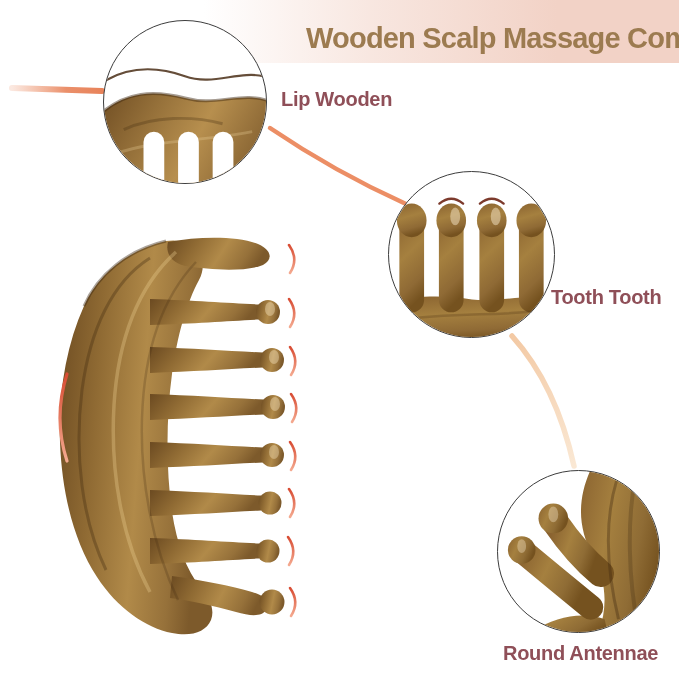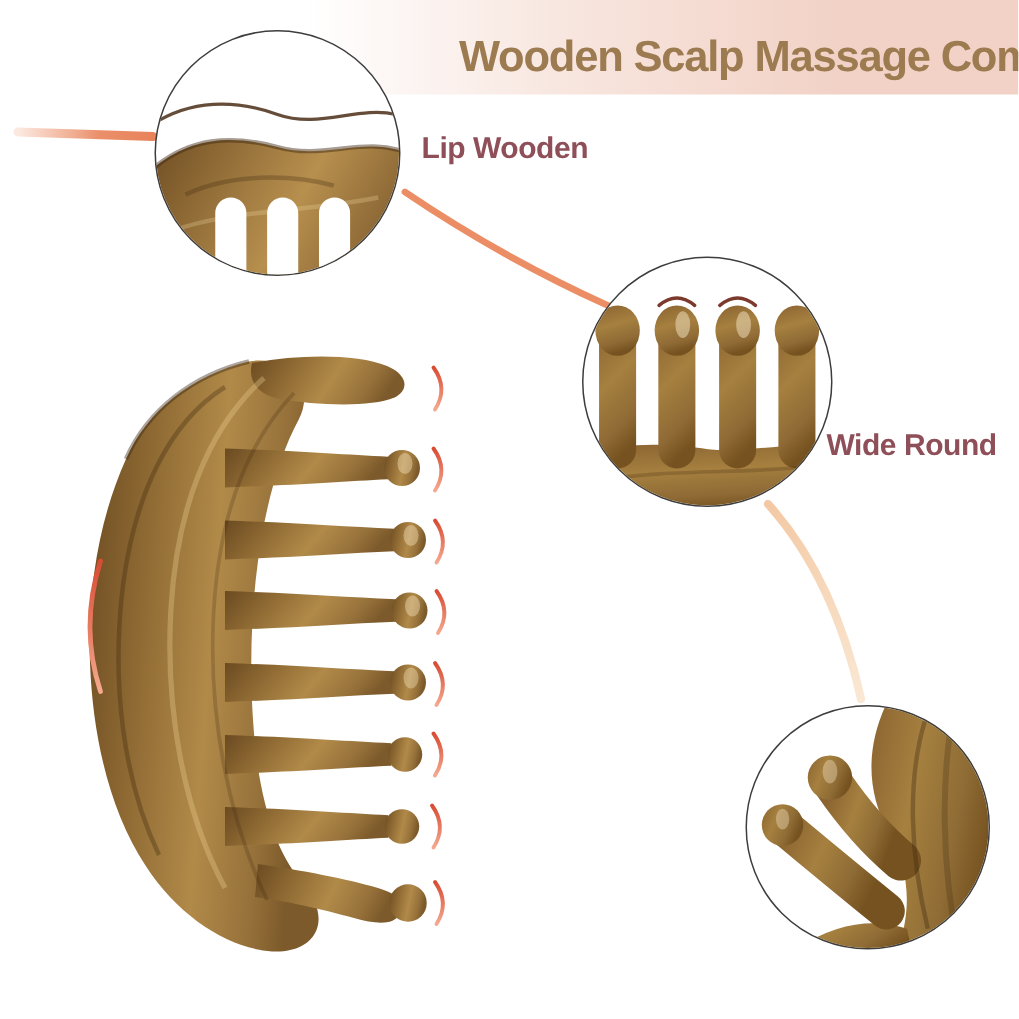--- a/index.html
+++ b/index.html
@@ -189,15 +189,16 @@
       <path d="M 94 138 Q 62 112 26 82" stroke="url(#wC)" stroke-width="25" stroke-linecap="round" fill="none"></path>
       <circle cx="24" cy="80" r="14" fill="url(#wC)"></circle>
       <ellipse cx="56" cy="44" rx="5" ry="8" fill="rgba(255,242,214,0.35)"></ellipse>
       <ellipse cx="24" cy="76" rx="4.5" ry="7" fill="rgba(255,242,214,0.35)"></ellipse>
       <path d="M 120 10 C 108 50 110 100 122 150" stroke="rgba(60,38,14,0.35)" stroke-width="3" fill="none"></path>
       <path d="M 140 0 C 130 50 132 110 142 160" stroke="rgba(60,38,14,0.25)" stroke-width="4" fill="none"></path>
     </svg>
   </div>
 
   <div class="callout-label label-lip">Lip Wooden</div>
-  <div class="callout-label label-wide">Wide Round</div>
+  <div class="callout-label label-wide">Tooth Tooth</div>
+  <div class="callout-label label-round">Round Antennae</div>
 
 </div>
 
 </body></html>

